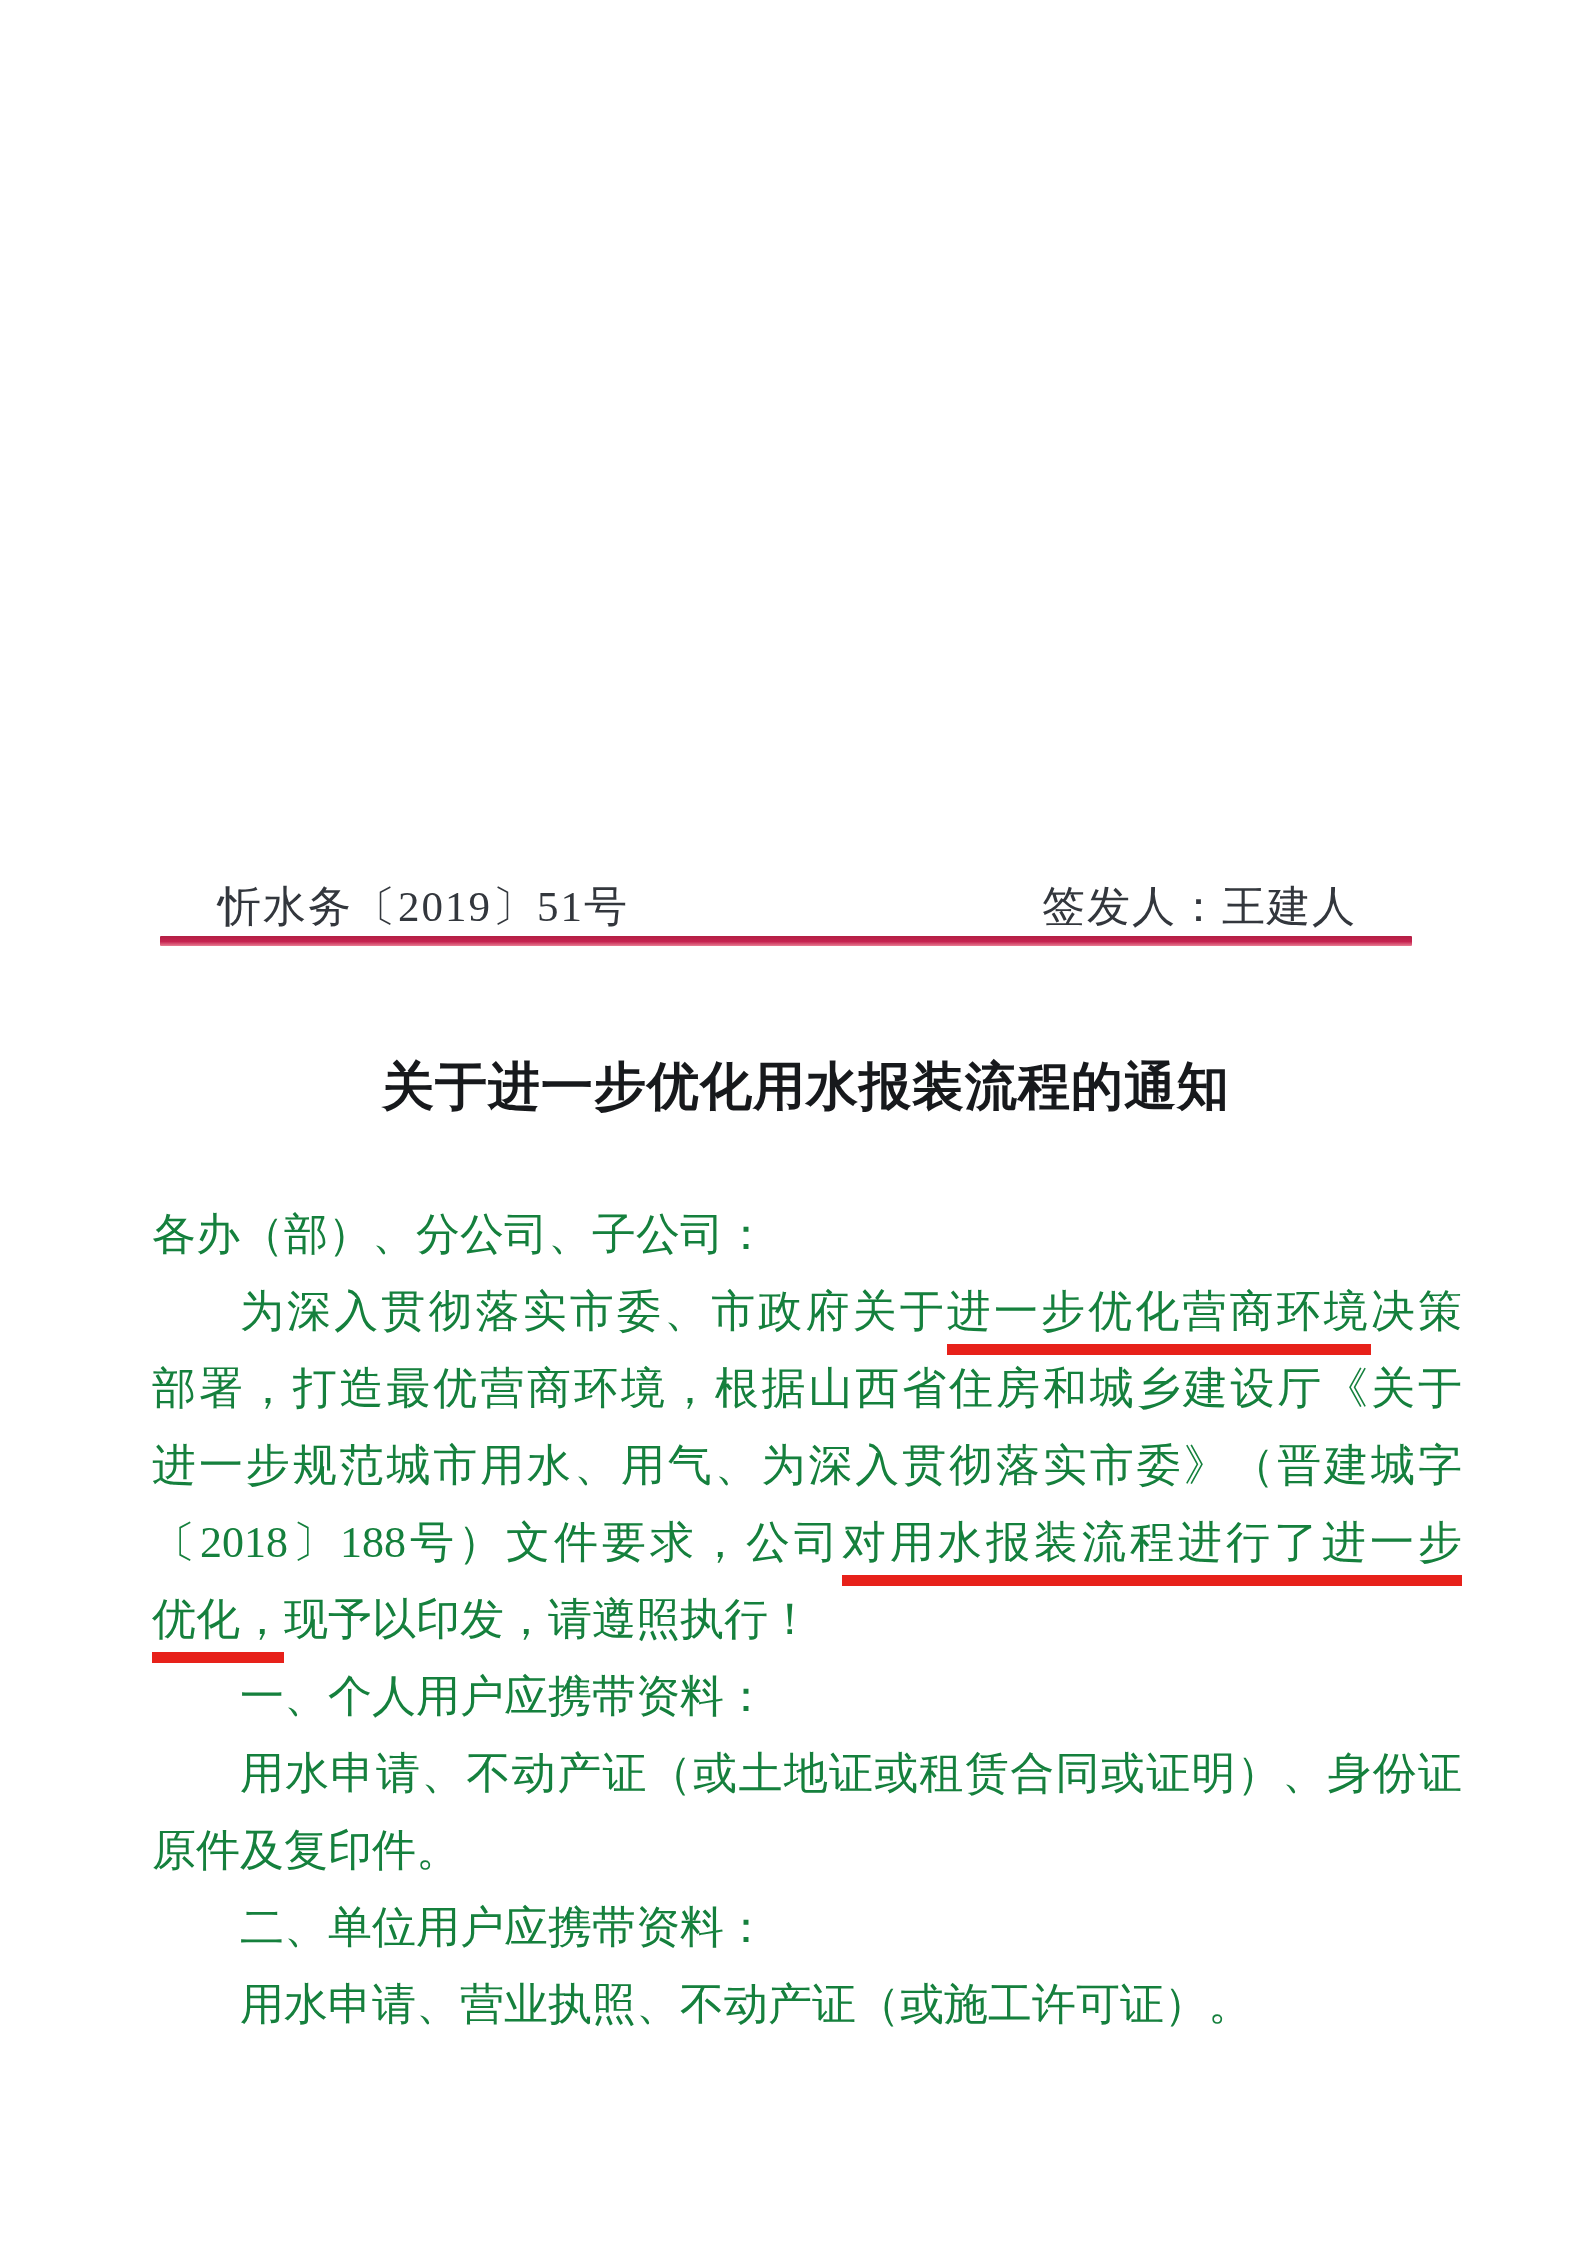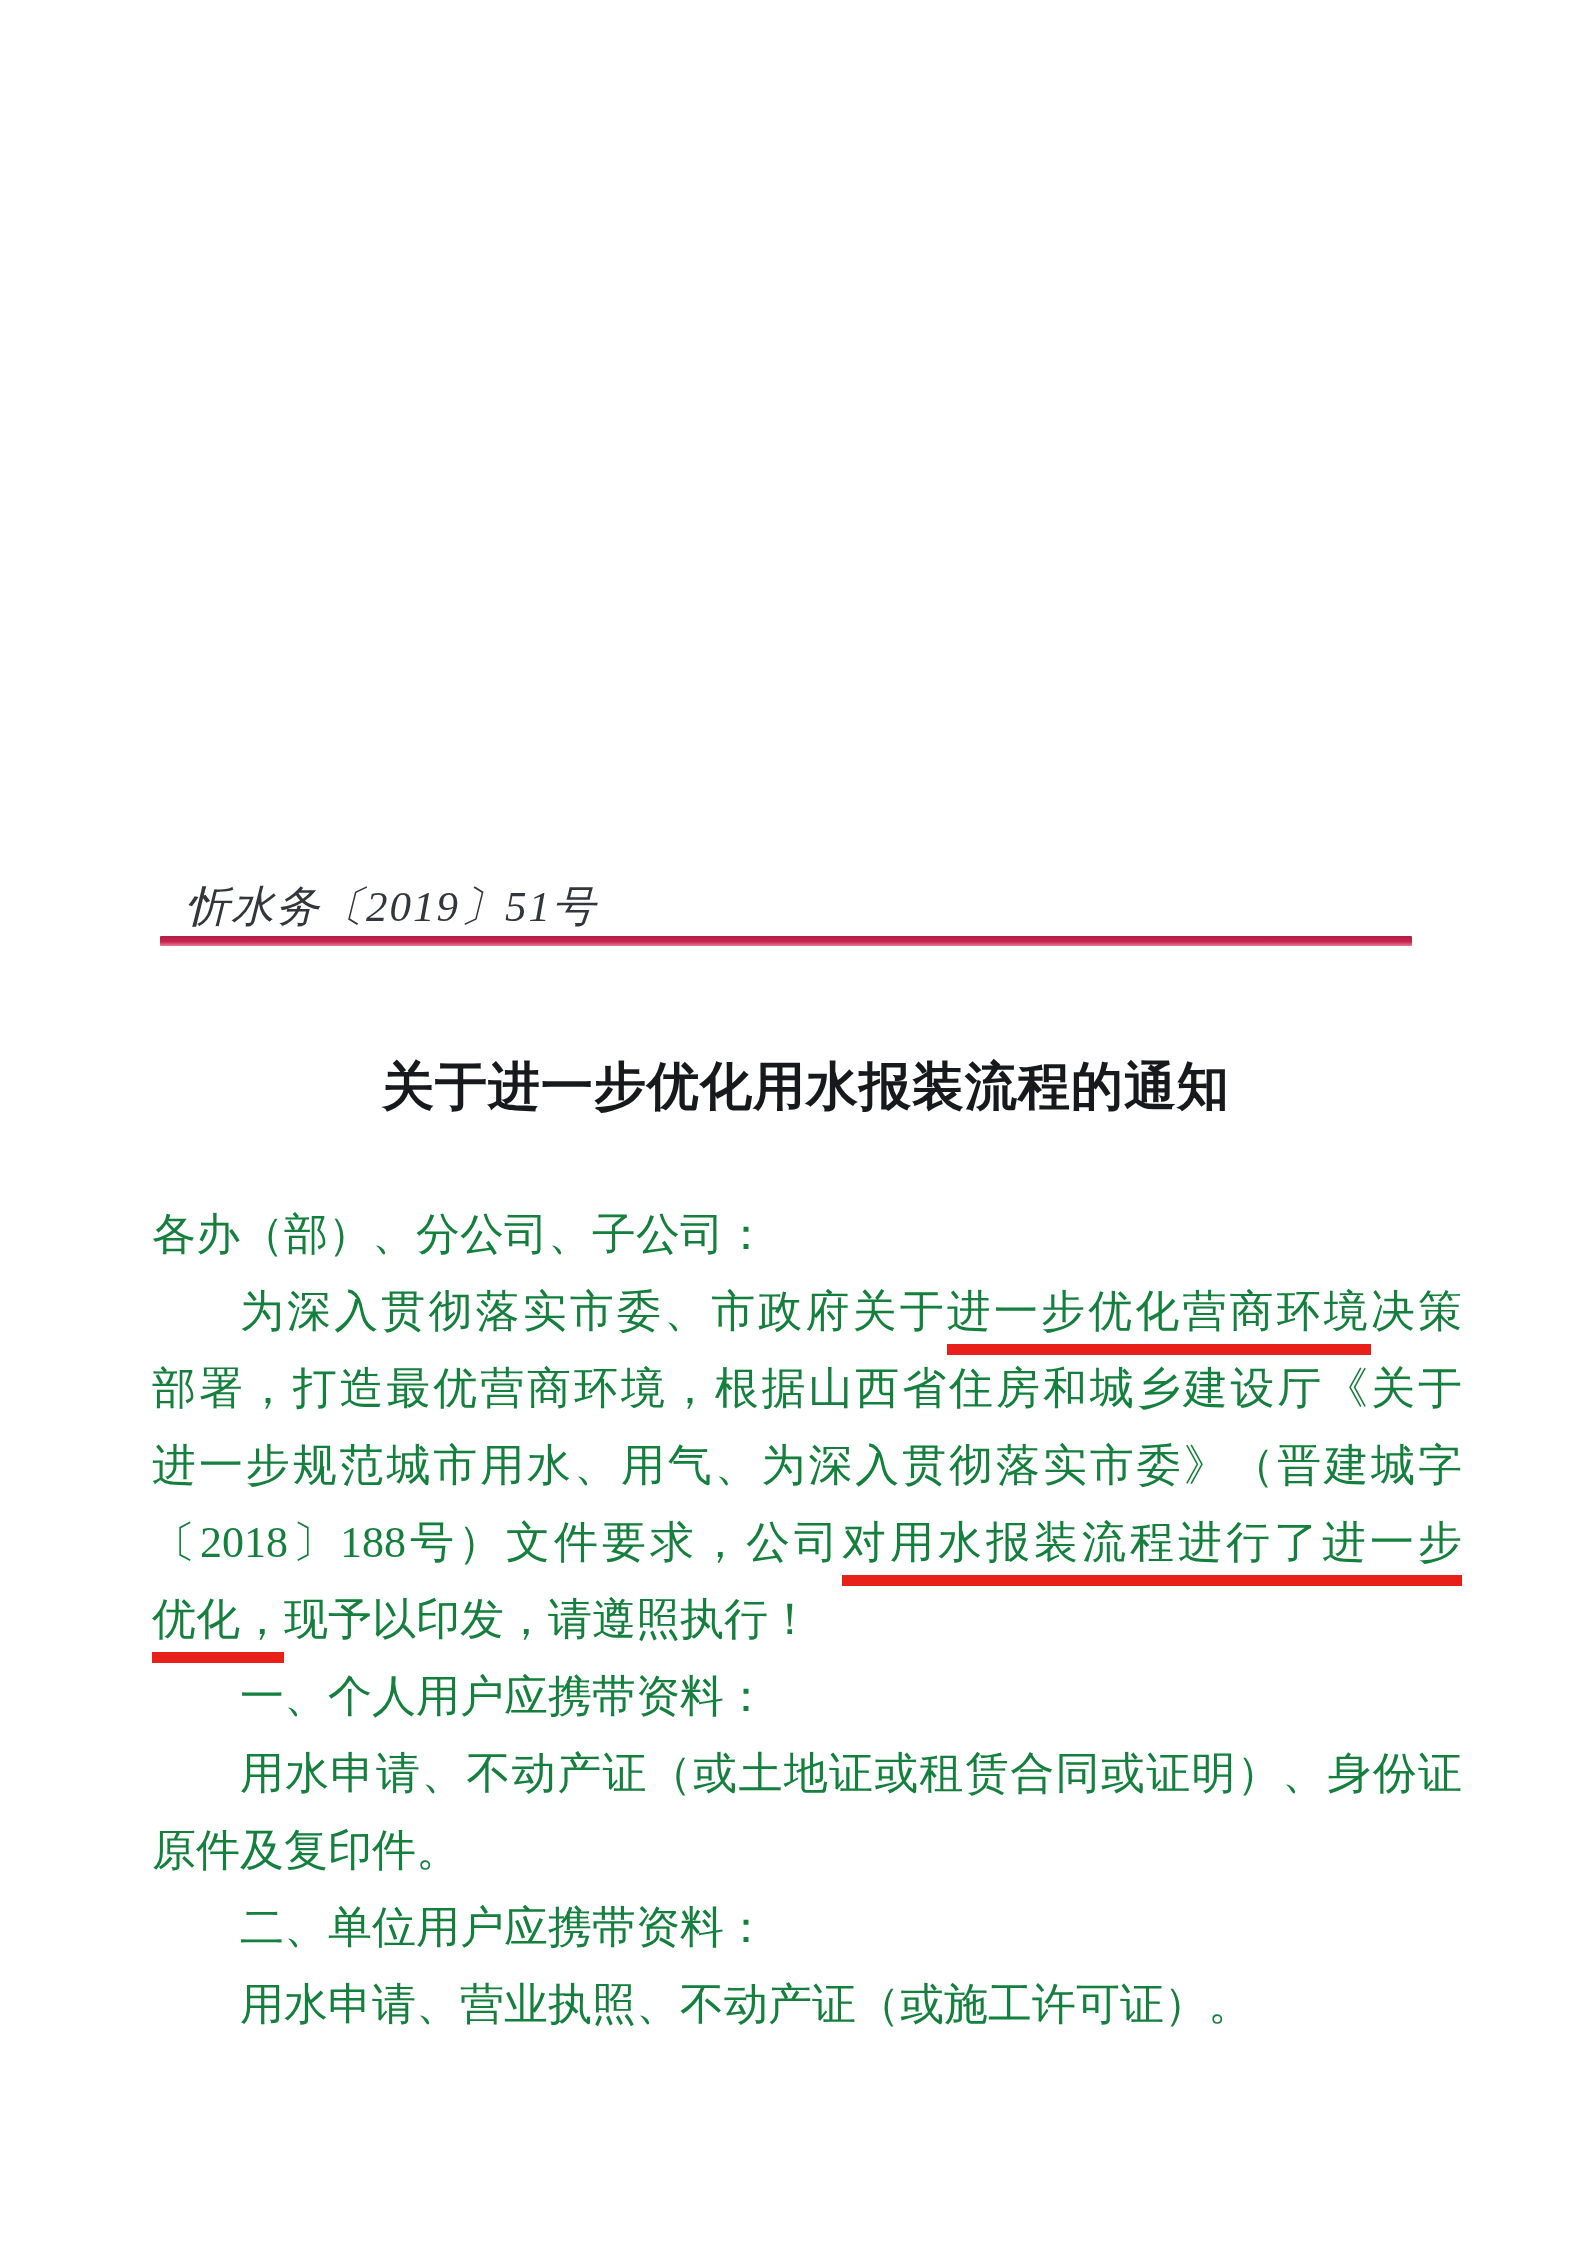--- a/index.html
+++ b/index.html
@@ -39,21 +39,21 @@
     top: 888px;
     left: 160px;
     width: 1252px;
     height: 48px;
     display: flex;
     justify-content: space-between;
     align-items: flex-end;
     font-size: 43px;
     color: #33373d;
   }
-  .docnum-row .doc-number { margin-left: 26px; letter-spacing: 2px; font-style: italic; }
+  .docnum-row .doc-number { margin-left: 58px; letter-spacing: 2px; }
   .docnum-row .issuer     { margin-right: 55px; letter-spacing: 2px; }
 
   
   .red-rule {
     position: absolute;
     top: 936px;
     left: 160px;
     width: 1252px;
     height: 10px;
     background: linear-gradient(180deg, #b21f43 0%, #c62350 55%, #e87d92 100%);
@@ -97,20 +97,21 @@
   }
 </style>
 </head>
 <body>
 
 <div class="page">
 
 
   <div class="docnum-row">
     <span class="doc-number">忻水务〔2019〕51号</span>
+    <span class="issuer">签发人：王建人</span>
   </div>
 
   <div class="red-rule"></div>
 
   <div class="doc-title">关于进一步优化用水报装流程的通知</div>
 
   <div class="body-block" id="body-block">
       <div class="line"><span>各办（部）、分公司、子公司：</span></div>
       <div class="line fill indent"><span>为深入贯彻落实市委、市政府关于</span><span class="seg-u">进一步优化营商环境</span><span>决策</span></div>
       <div class="line fill"><span>部署，打造最优营商环境，根据山西省住房和城乡建设厅《关于</span></div>

